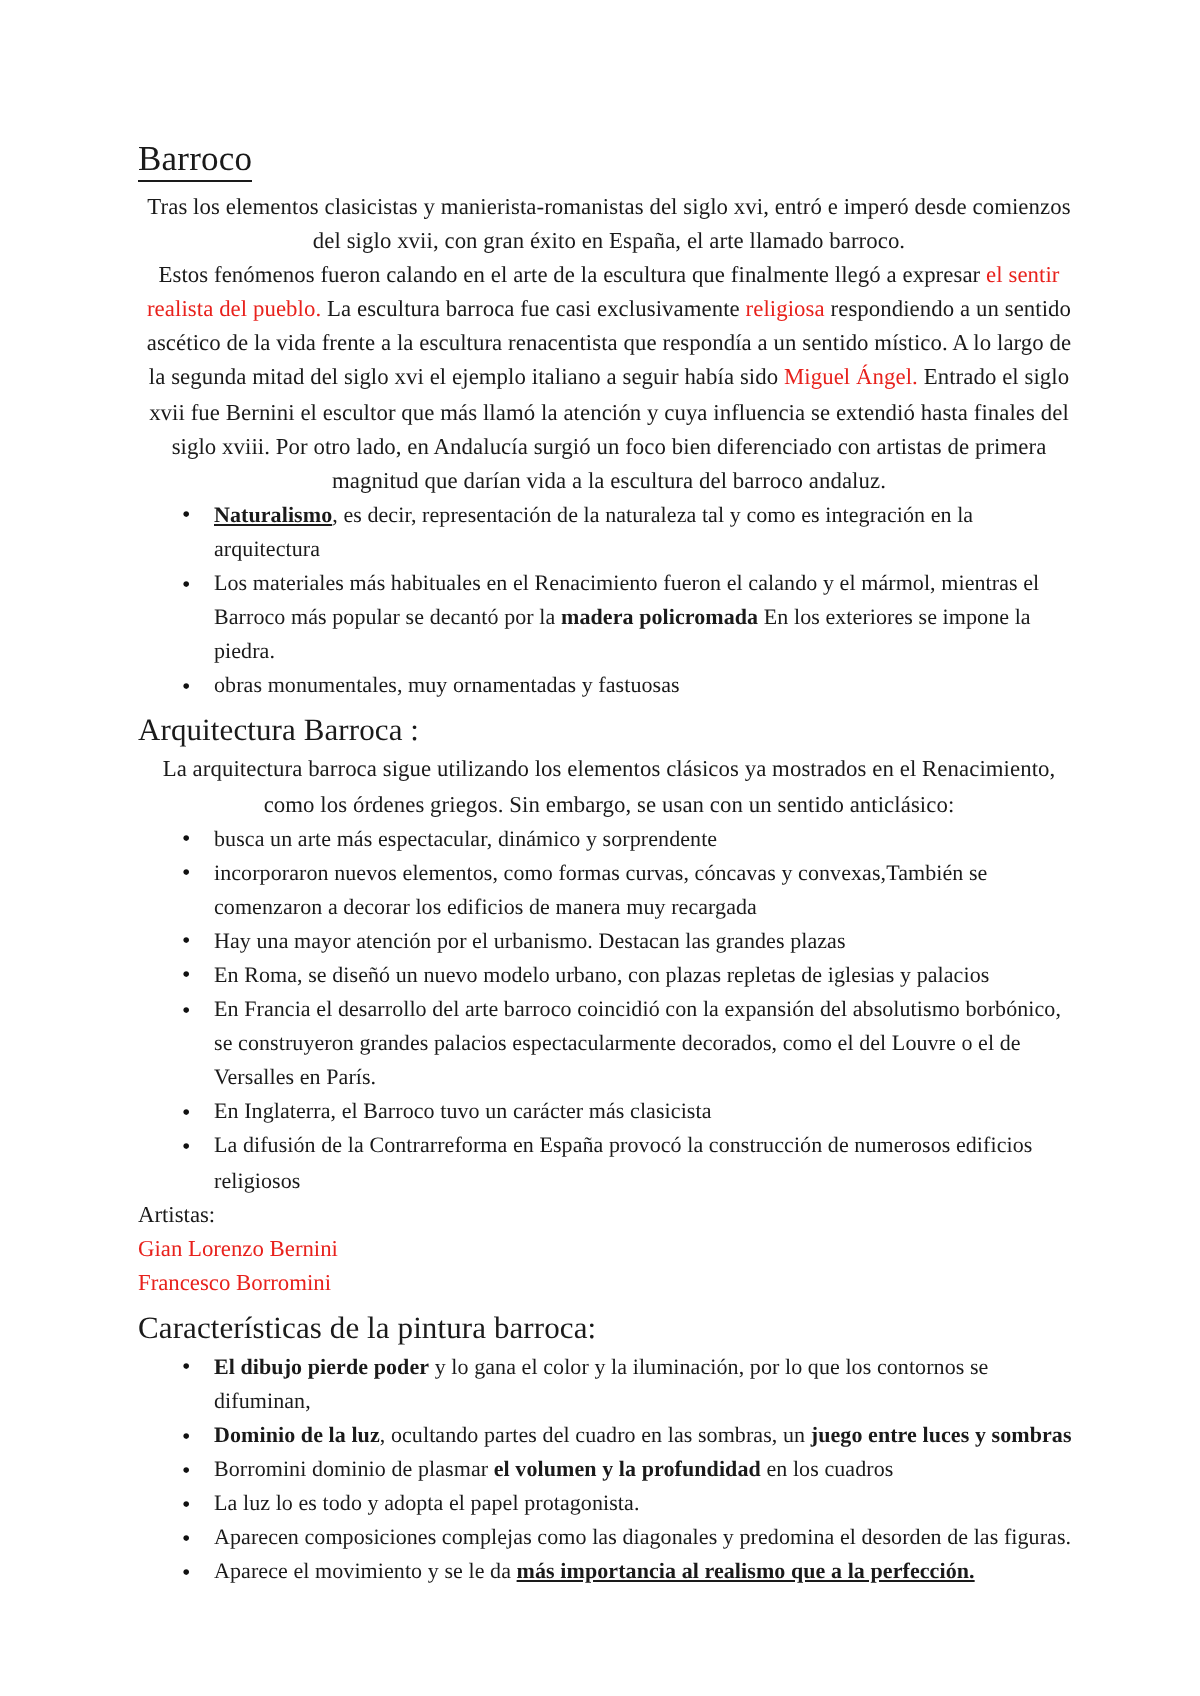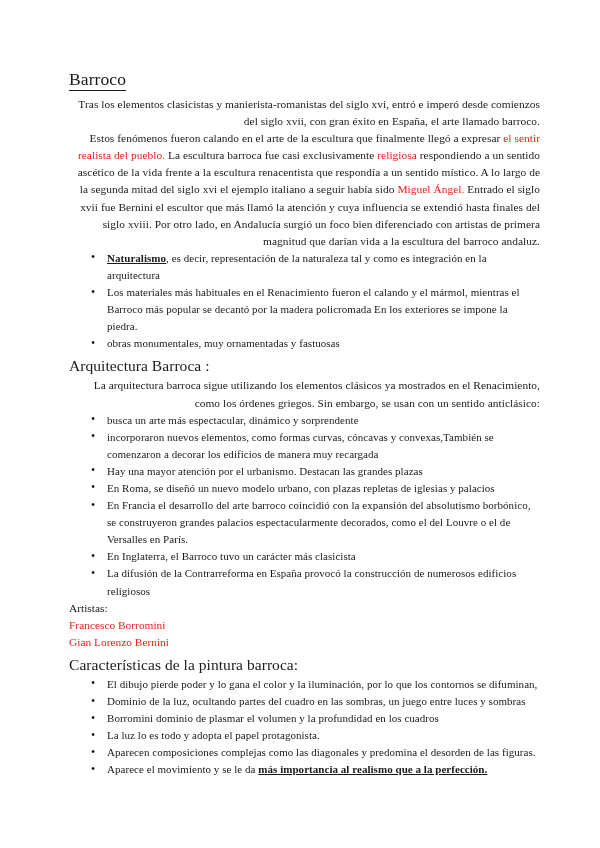--- a/index.html
+++ b/index.html
@@ -37,21 +37,21 @@
     font-size: 15.5px;
     font-weight: normal;
     line-height: 21px;
     margin: 3px 0 1px 0;
     letter-spacing: 0.05px;
   }
   p.body {
     font-size: 11.4px;
     line-height: 17.1px;
     margin: 0;
-    text-align: right;
+    text-align: center;
     letter-spacing: 0.04px;
   }
   ul.bullets {
     list-style: none;
     margin: 0;
     padding: 0;
   }
   ul.bullets > li {
     position: relative;
     font-size: 11px;
@@ -62,21 +62,21 @@
   }
   ul.bullets > li::before {
     content: "\2022";
     position: absolute;
     left: 22px;
     top: -0.5px;
     font-size: 12px;
     line-height: 17.1px;
     color: #111;
   }
-  .b { font-weight: normal; }
+  .b { font-weight: bold; }
   .bu { font-weight: bold; text-decoration: underline; }
   .red { color: #e8211c; }
   .artists-label {
     font-size: 11.4px;
     line-height: 17.1px;
     font-weight: normal;
     margin: 0;
   }
   .artist-name {
     font-size: 11.4px;
@@ -112,22 +112,22 @@
     <li><span>busca un arte más espectacular, dinámico y sorprendente</span></li>
     <li><span>incorporaron nuevos elementos, como formas curvas, cóncavas y convexas,También se comenzaron a decorar los edificios de manera muy recargada</span></li>
     <li><span>Hay una mayor atención por el urbanismo. Destacan las grandes plazas</span></li>
     <li><span>En Roma, se diseñó un nuevo modelo urbano, con plazas repletas de iglesias y palacios</span></li>
     <li><span>En Francia el desarrollo del arte barroco coincidió con la expansión del absolutismo borbónico, se construyeron grandes palacios espectacularmente decorados, como el del Louvre o el de Versalles en París.</span></li>
     <li><span>En Inglaterra, el Barroco tuvo un carácter más clasicista</span></li>
     <li><span>La difusión de la Contrarreforma en España provocó la construcción de numerosos edificios religiosos</span></li>
   </ul>
 
   <p class="artists-label">Artistas:</p>
+  <p class="artist-name">Gian Lorenzo Bernini</p>
   <p class="artist-name">Francesco Borromini</p>
-  <p class="artist-name">Gian Lorenzo Bernini</p>
 
   <h2 class="section-heading">Características de la pintura barroca:</h2>
 
   <ul class="bullets">
     <li><span class="b">El dibujo pierde poder</span><span> y lo gana el color y la iluminación, por lo que los contornos se difuminan,</span></li>
     <li><span class="b">Dominio de la luz</span><span>, ocultando partes del cuadro en las sombras, un </span><span class="b">juego entre luces y sombras</span></li>
     <li><span>Borromini dominio de plasmar </span><span class="b">el volumen y la profundidad</span><span> en los cuadros</span></li>
     <li><span>La luz lo es todo y adopta el papel protagonista.</span></li>
     <li><span>Aparecen composiciones complejas como las diagonales y predomina el desorden de las figuras.</span></li>
     <li><span>Aparece el movimiento y  se le da </span><span class="bu">más importancia al realismo que a la perfección.</span></li>

